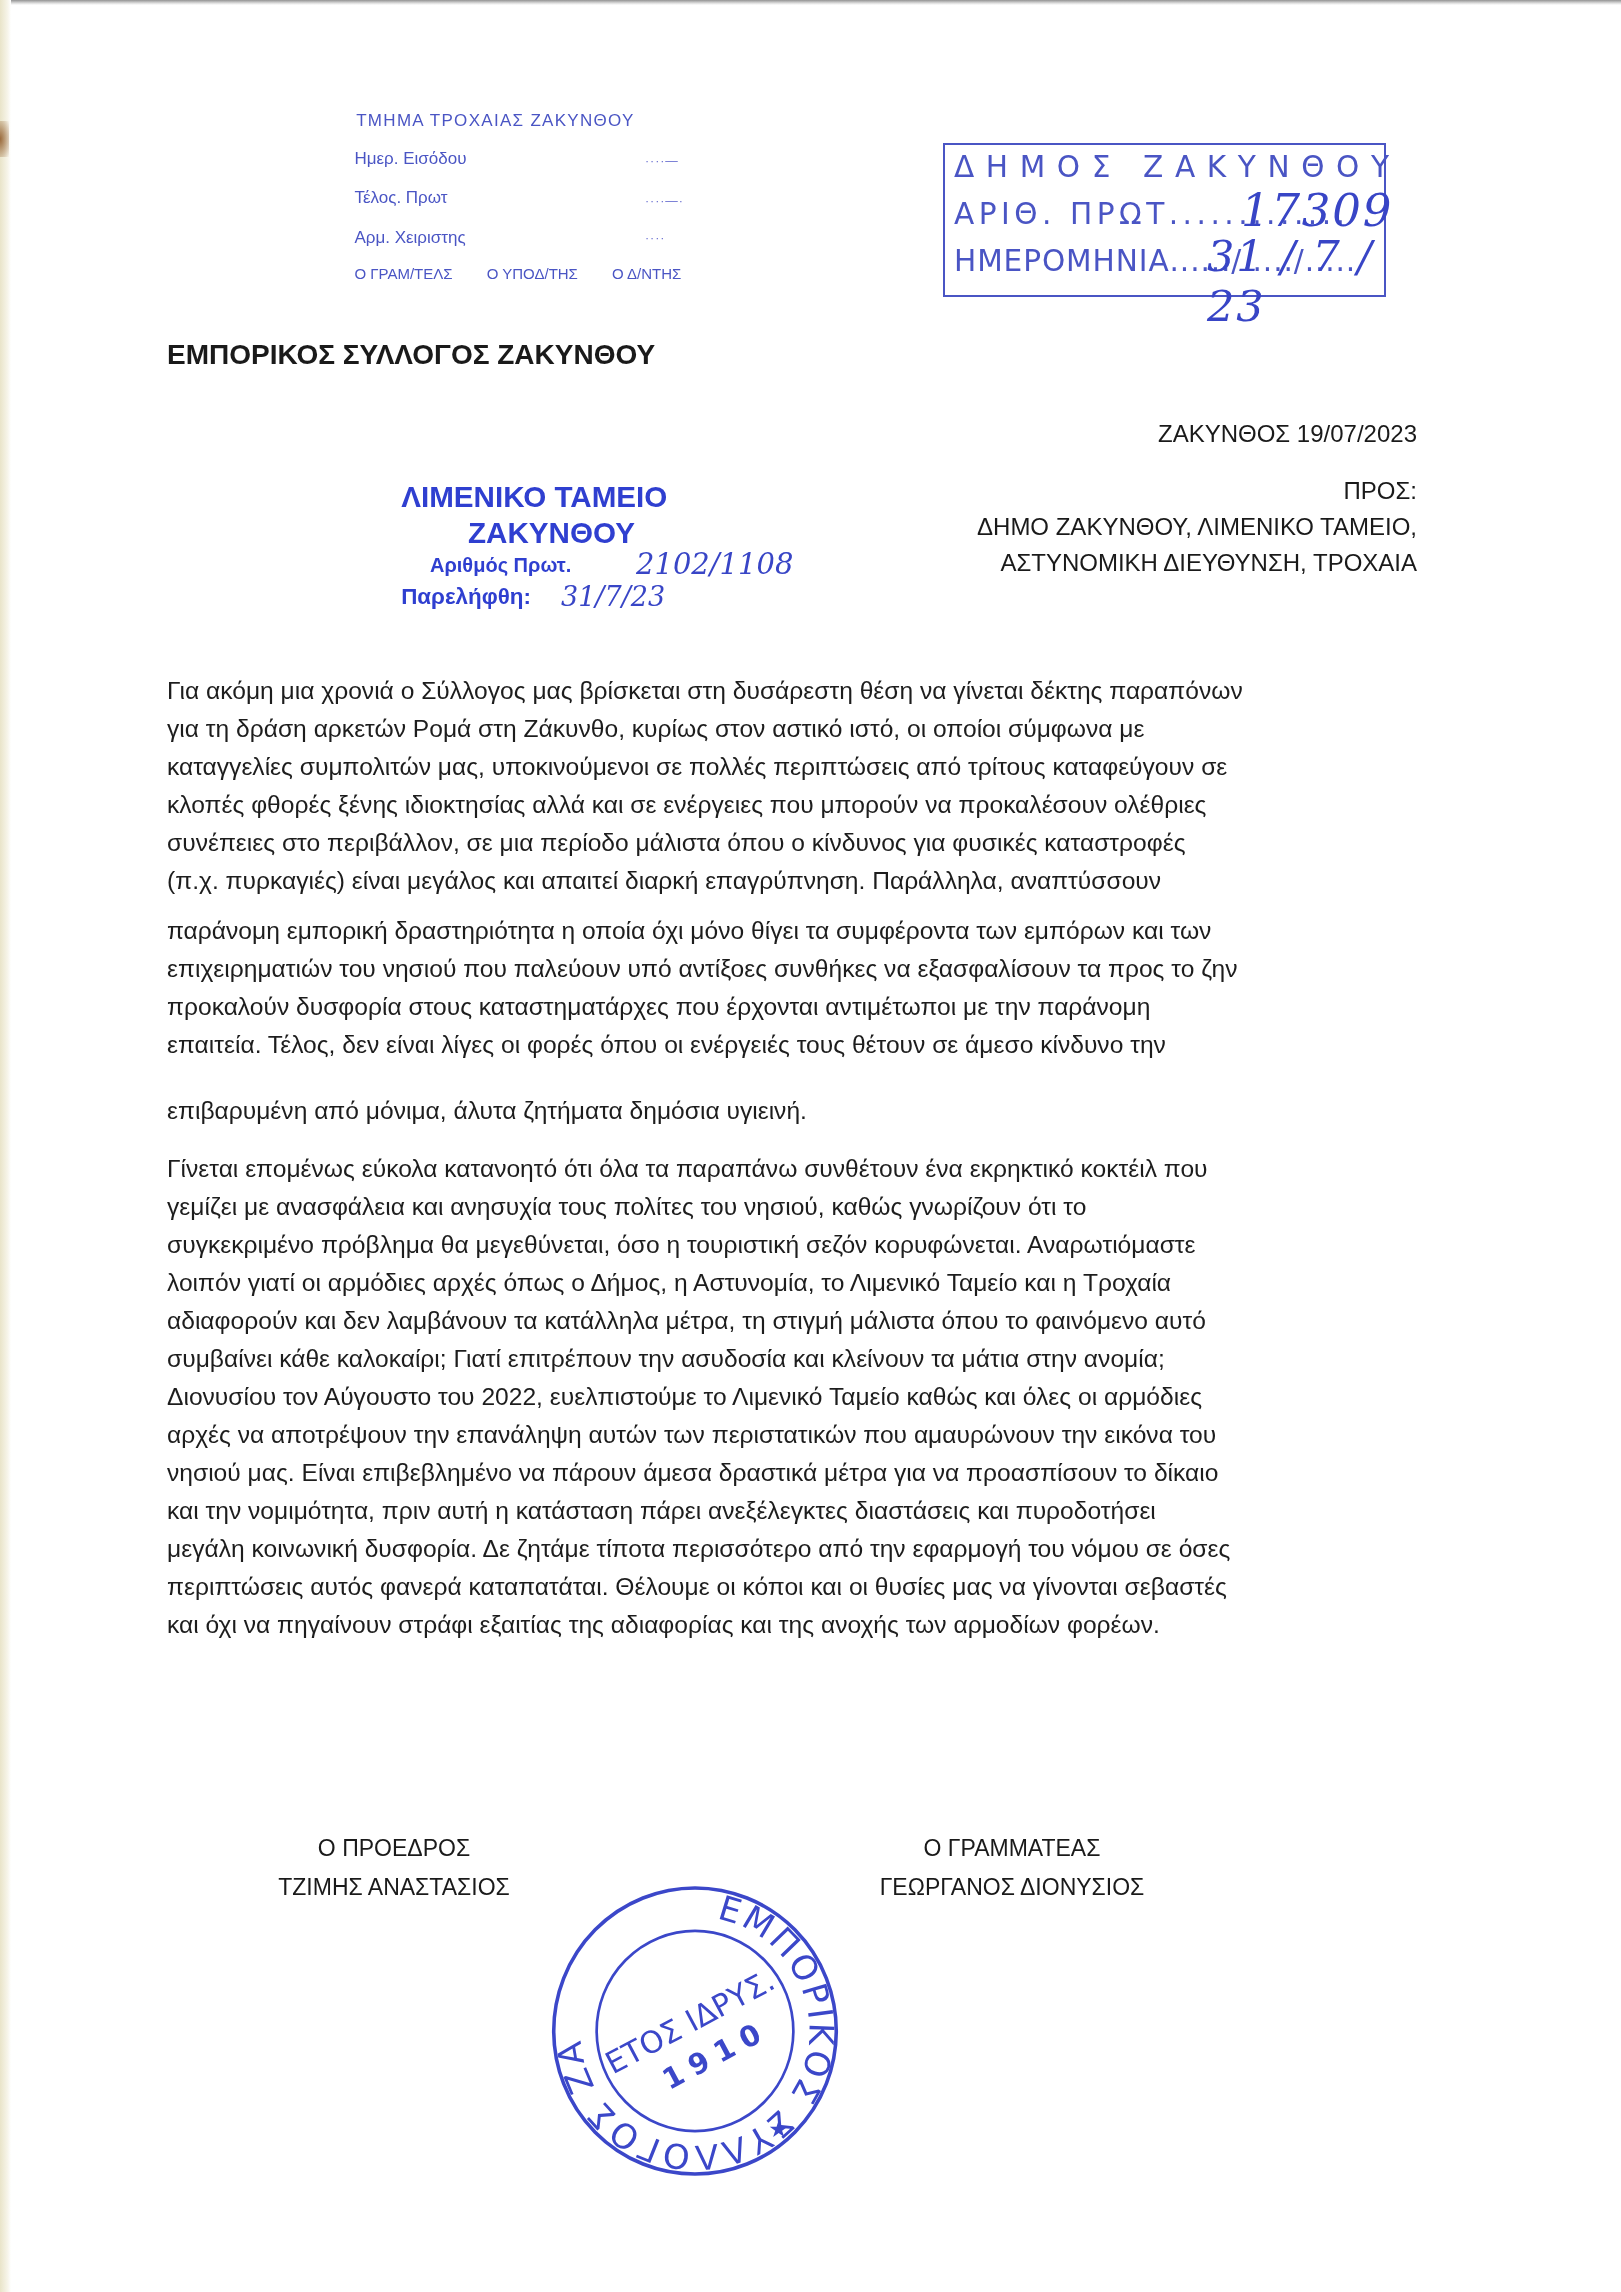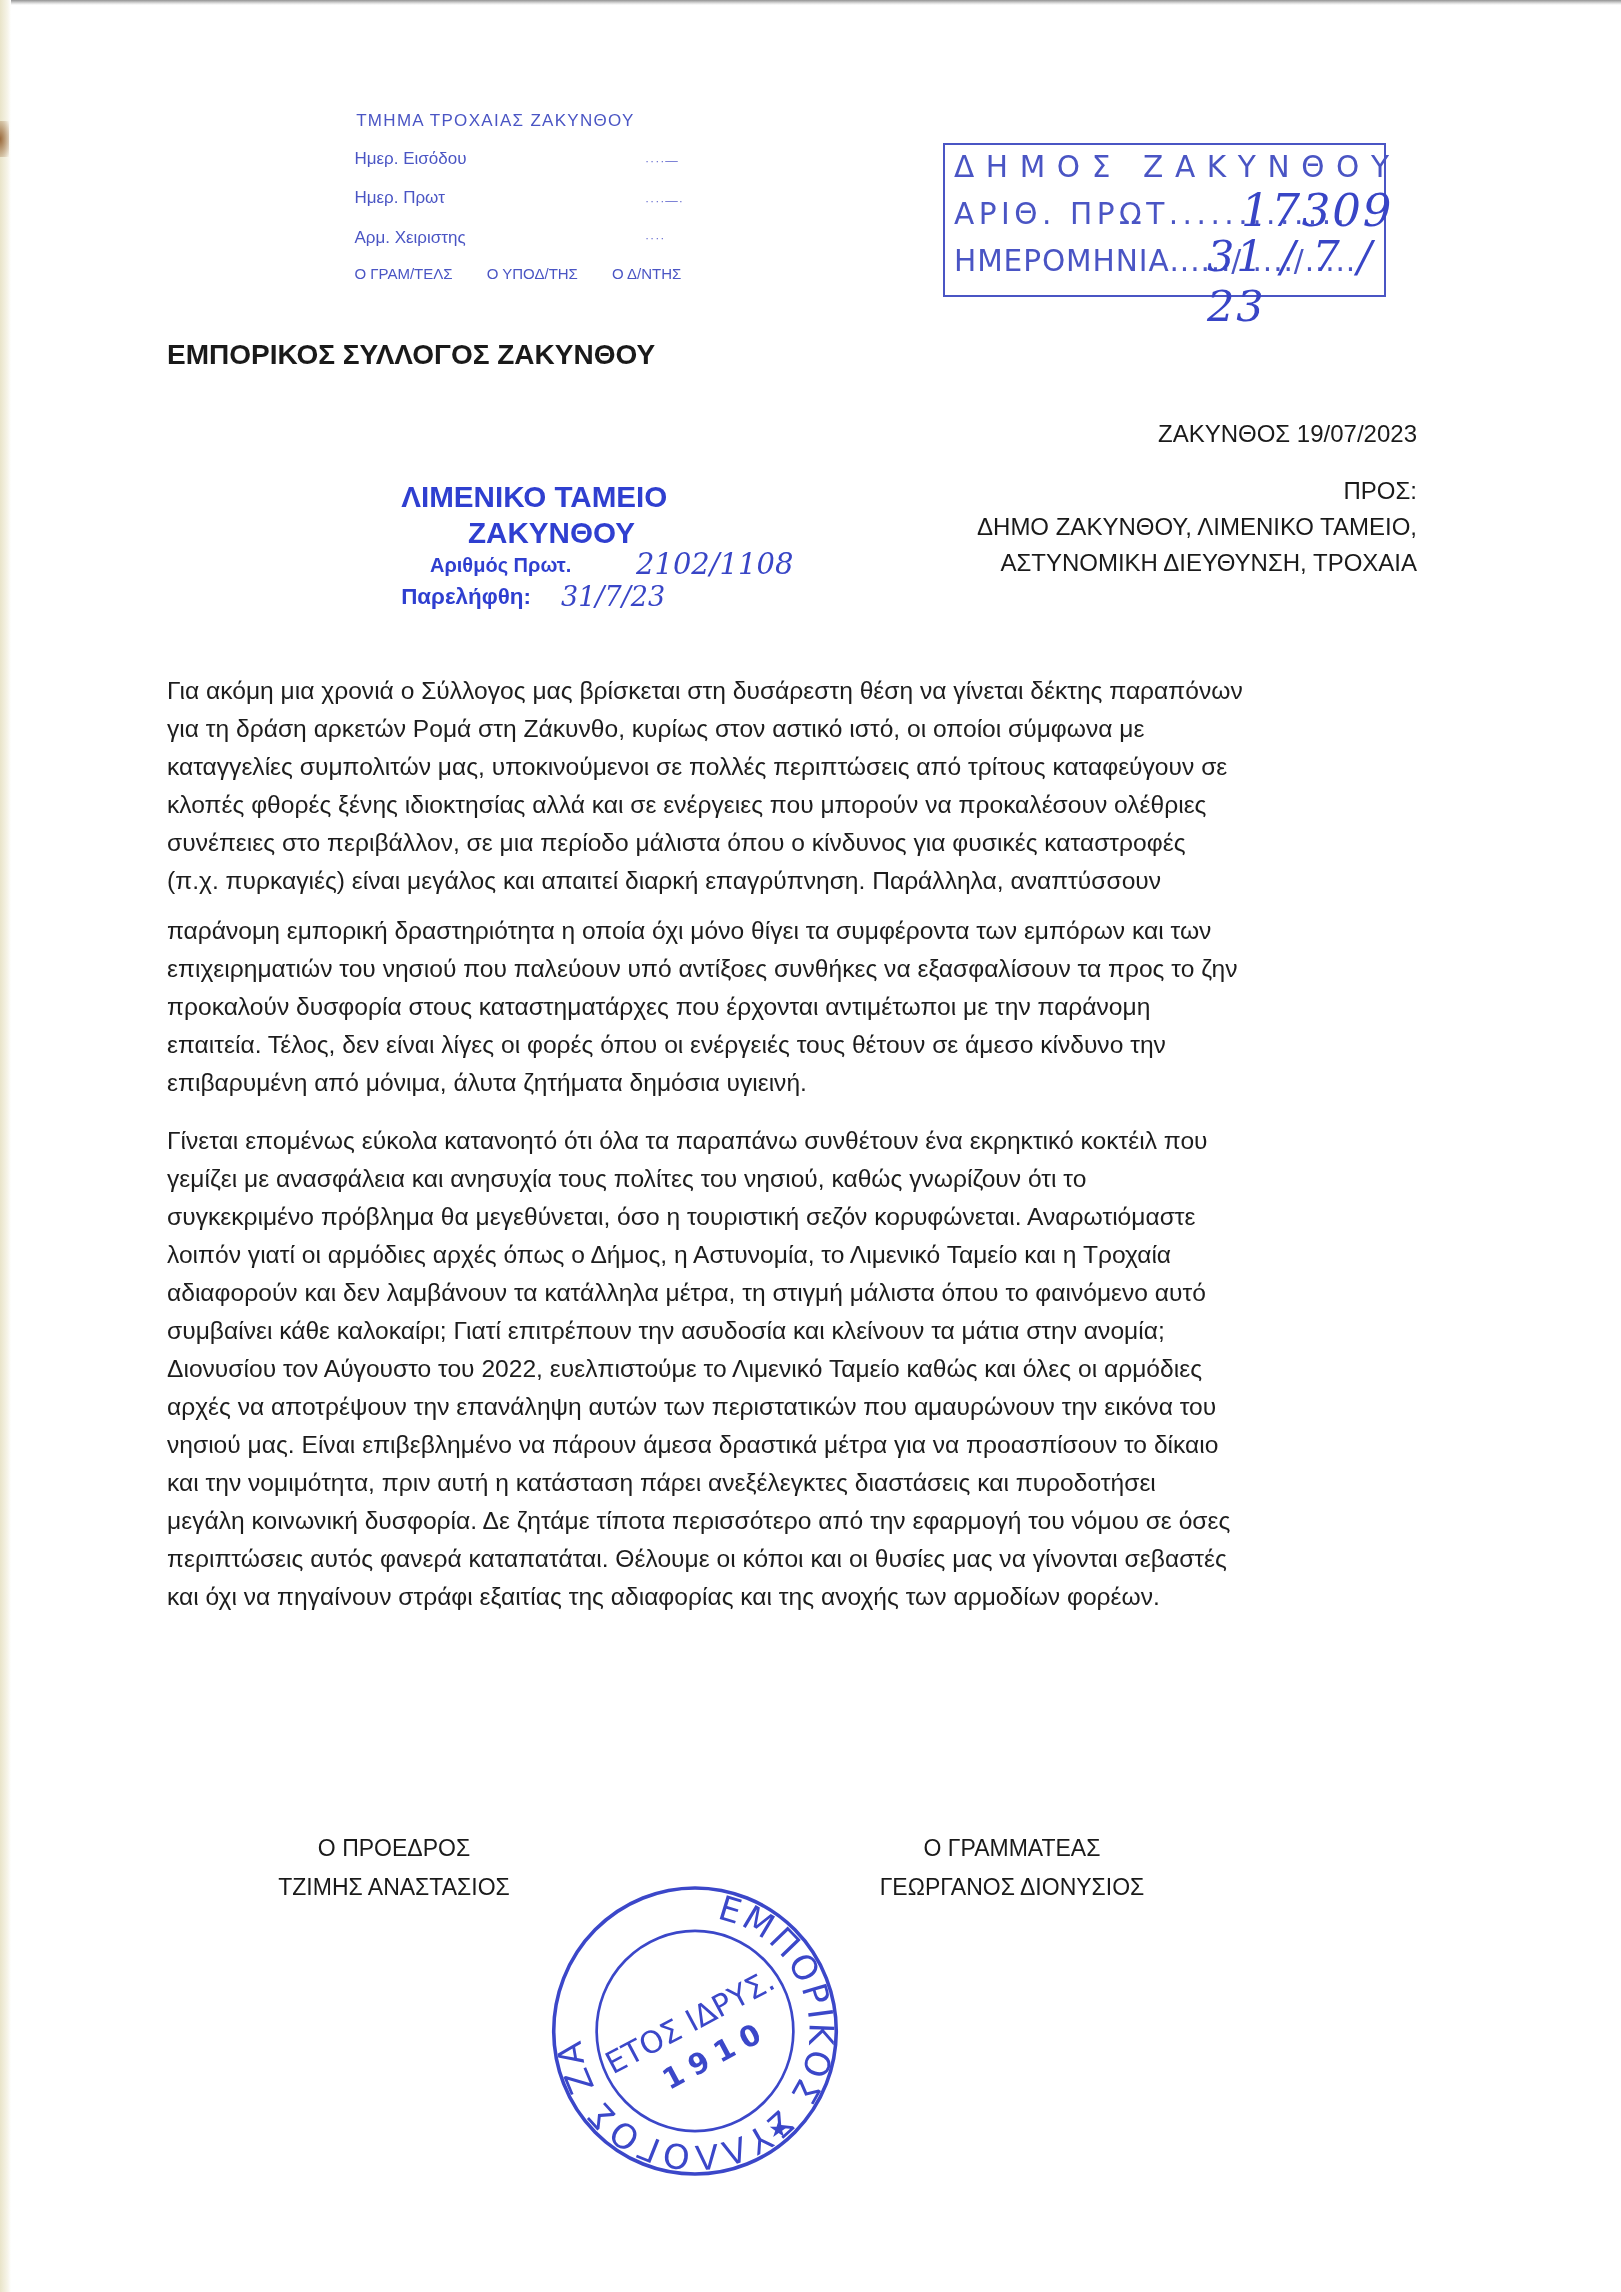--- a/index.html
+++ b/index.html
@@ -83,21 +83,21 @@
 <body>
 
 <div class="scan-edge-top"></div>
 <div class="scan-edge-left"></div>
 <div class="scan-mark"></div>
 
 <div class="traffic-stamp">
   <div class="title">ΤΜΗΜΑ ΤΡΟΧΑΙΑΣ ΖΑΚΥΝΘΟΥ</div>
   <div class="row" style="top:43px">Ημερ. Εισόδου</div>
   <div class="dots" style="top:48px">····—</div>
-  <div class="row" style="top:82px">Ημερ. Πρωτ</div>
+  <div class="row" style="top:82px">Τέλος. Πρωτ</div>
   <div class="dots" style="top:88px">····—·</div>
   <div class="row" style="top:122px">Αρμ. Χειριστης</div>
   <div class="dots" style="top:125px">····</div>
   <div class="roles">
     <span>Ο ΓΡΑΜ/ΤΕΛΣ</span>
     <span>Ο ΥΠΟΔ/ΤΗΣ</span>
     <span>Ο Δ/ΝΤΗΣ</span>
   </div>
 </div>
 
@@ -133,21 +133,21 @@
     <span class="ln" style="transform: scaleX(1);">Για ακόμη μια χρονιά ο Σύλλογος μας βρίσκεται στη δυσάρεστη θέση να γίνεται δέκτης παραπόνων</span>
     <span class="ln" style="transform: scaleX(1);">για τη δράση αρκετών Ρομά στη Ζάκυνθο, κυρίως στον αστικό ιστό, οι οποίοι σύμφωνα με</span>
     <span class="ln" style="transform: scaleX(1);">καταγγελίες συμπολιτών μας, υποκινούμενοι σε πολλές περιπτώσεις από τρίτους καταφεύγουν σε</span>
     <span class="ln" style="transform: scaleX(1);">κλοπές φθορές ξένης ιδιοκτησίας αλλά και σε ενέργειες που μπορούν να προκαλέσουν ολέθριες</span>
     <span class="ln" style="transform: scaleX(1);">συνέπειες στο περιβάλλον, σε μια περίοδο μάλιστα όπου ο κίνδυνος για φυσικές καταστροφές</span>
     <span class="ln" style="transform: scaleX(1);">(π.χ. πυρκαγιές) είναι μεγάλος και απαιτεί διαρκή επαγρύπνηση. Παράλληλα, αναπτύσσουν</span>
     <span class="ln" style="transform: scaleX(1); margin-top: 12px;">παράνομη εμπορική δραστηριότητα η οποία όχι μόνο θίγει τα συμφέροντα των εμπόρων και των</span>
     <span class="ln" style="transform: scaleX(1);">επιχειρηματιών του νησιού που παλεύουν υπό αντίξοες συνθήκες να εξασφαλίσουν τα προς το ζην</span>
     <span class="ln" style="transform: scaleX(1);">προκαλούν δυσφορία στους καταστηματάρχες που έρχονται αντιμέτωποι με την παράνομη</span>
     <span class="ln" style="transform: scaleX(1);">επαιτεία. Τέλος, δεν είναι λίγες οι φορές όπου οι ενέργειές τους θέτουν σε άμεσο κίνδυνο την</span>
-    <span class="ln" style="transform: scaleX(1);">επιβαρυμένη από μόνιμα, άλυτα ζητήματα δημόσια υγιεινή.</span>
+    <span class="ln" style="transform: scaleX(1); margin-top: 28px;">επιβαρυμένη από μόνιμα, άλυτα ζητήματα δημόσια υγιεινή.</span>
   </p>
   <p>
     <span class="ln" style="transform: scaleX(1);">Γίνεται επομένως εύκολα κατανοητό ότι όλα τα παραπάνω συνθέτουν ένα εκρηκτικό κοκτέιλ που</span>
     <span class="ln" style="transform: scaleX(1);">γεμίζει με ανασφάλεια και ανησυχία τους πολίτες του νησιού, καθώς γνωρίζουν ότι το</span>
     <span class="ln" style="transform: scaleX(1);">συγκεκριμένο πρόβλημα θα μεγεθύνεται, όσο η τουριστική σεζόν κορυφώνεται. Αναρωτιόμαστε</span>
     <span class="ln" style="transform: scaleX(1);">λοιπόν γιατί οι αρμόδιες αρχές όπως ο Δήμος, η Αστυνομία, το Λιμενικό Ταμείο και η Τροχαία</span>
     <span class="ln" style="transform: scaleX(1);">αδιαφορούν και δεν λαμβάνουν τα κατάλληλα μέτρα, τη στιγμή μάλιστα όπου το φαινόμενο αυτό</span>
     <span class="ln" style="transform: scaleX(1);">συμβαίνει κάθε καλοκαίρι; Γιατί επιτρέπουν την ασυδοσία και κλείνουν τα μάτια στην ανομία;</span>
     <span class="ln" style="transform: scaleX(1);">Διονυσίου τον Αύγουστο του 2022, ευελπιστούμε το Λιμενικό Ταμείο καθώς και όλες οι αρμόδιες</span>
     <span class="ln" style="transform: scaleX(1);">αρχές να αποτρέψουν την επανάληψη αυτών των περιστατικών που αμαυρώνουν την εικόνα του</span>

